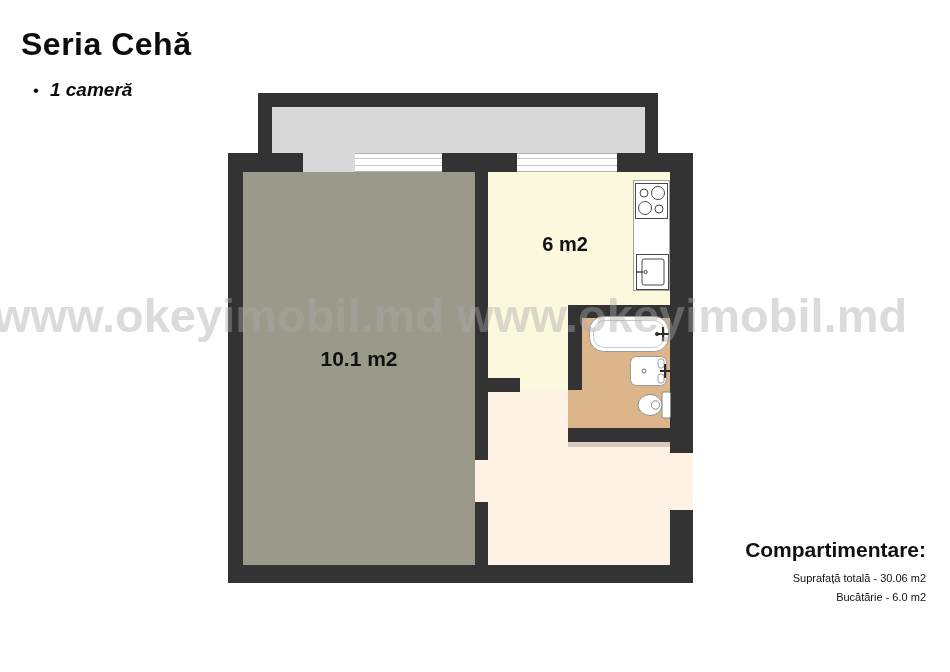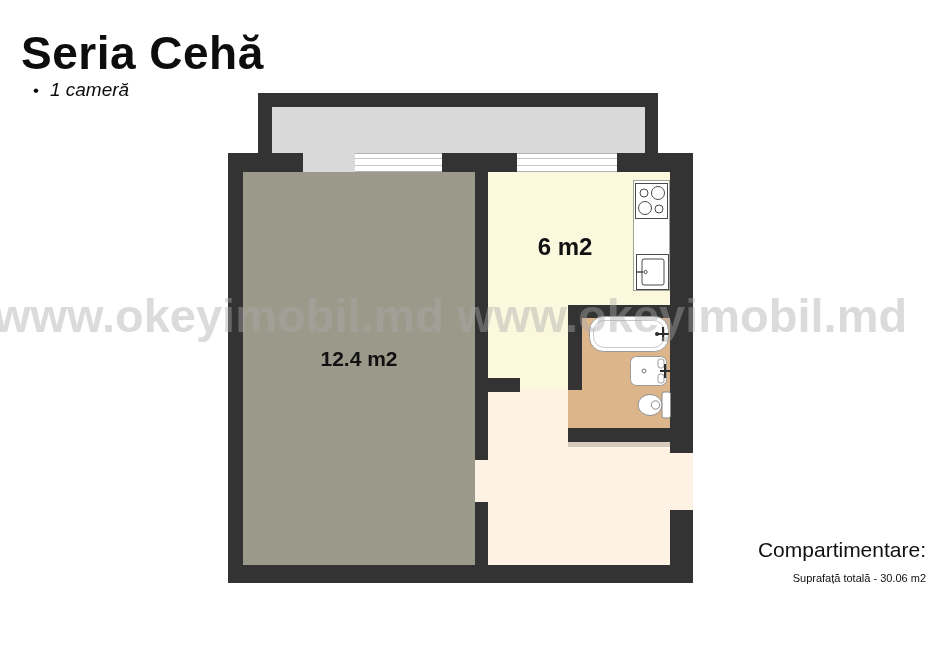--- a/index.html
+++ b/index.html
@@ -5,24 +5,24 @@
   html,body { margin:0; padding:0; }
   body {
     width:950px; height:672px; position:relative; overflow:hidden;
     background:#ffffff;
     font-family:"Liberation Sans", sans-serif;
     color:#0d0d0d;
   }
   .abs { position:absolute; }
 
   
-  #title { left:21px; top:26px; font-size:46px; font-weight:800; letter-spacing:.5px; z-index:10; }
+  #title { left:21px; top:26px; font-size:32px; font-weight:800; letter-spacing:.5px; z-index:10; }
   #subtitle { left:33px; top:79px; font-size:19px; display:flex; align-items:center; gap:11px; z-index:10; }
   #subtitle .bullet { font-size:17px; line-height:1; }
-  #subtitle .txt { font-style:italic; font-weight:400; }
+  #subtitle .txt { font-style:italic; font-weight:700; }
 
   
   #watermark {
     left:-6px; top:288px; z-index:30;
     font-size:47px; font-weight:700; white-space:nowrap;
     color:#aaaaaa; opacity:.42; letter-spacing:0;
     pointer-events:none;
   }
 
   
@@ -60,25 +60,25 @@
   .fixture { z-index:5; }
   #stove-svg    { left:635px; top:183px; }
   #ksink-svg    { left:636px; top:254px; }
   #bathtub-svg  { left:589px; top:316px; }
   #washbasin-svg{ left:630px; top:356px; }
   #toilet-svg   { left:637px; top:390px; }
 
   
   .room-label { z-index:10; font-weight:700; color:#111; text-align:center; }
   #label-living  { left:243px; top:347px; width:232px; font-size:21px; }
-  #label-kitchen { left:500px; top:233px; width:130px; font-size:24px; }
+  #label-kitchen { left:500px; top:233px; width:130px; font-size:20px; }
 
   
   #legend { right:24px; top:538px; text-align:right; z-index:10; color:#101010; }
-  #legend .legend-title { font-size:21px; font-weight:400; margin-bottom:7px; }
+  #legend .legend-title { font-size:21px; font-weight:700; margin-bottom:7px; }
   #legend .legend-line  { font-size:11px; line-height:19px; font-weight:500; }
 </style>
 </head>
 <body>
 
 <div class="abs" id="title">Seria Cehă</div>
 <div class="abs" id="subtitle">
   <span class="bullet">•</span>
   <span class="txt">1 cameră</span>
 </div>
@@ -135,22 +135,23 @@
     <circle cx="14" cy="15" r="2" fill="none" stroke="#777777"></circle>
     <line x1="30" y1="15" x2="40" y2="15" stroke="#2c2c2c" stroke-width="2"></line>
     <line x1="35" y1="8" x2="35" y2="22" stroke="#2c2c2c" stroke-width="2"></line>
   </svg>
   <svg class="abs fixture" id="toilet-svg" width="34" height="30" viewBox="0 0 34 30">
     <rect x="25" y="2" width="8.5" height="26" rx="2" fill="#ffffff" stroke="#8b8b8b"></rect>
     <ellipse cx="13" cy="15" rx="12" ry="10.5" fill="#ffffff" stroke="#8b8b8b"></ellipse>
     <circle cx="18.5" cy="15" r="4.2" fill="#ffffff" stroke="#8b8b8b"></circle>
   </svg>
 
-  <div class="abs room-label" id="label-living">12.4 m2</div>
+  <div class="abs room-label" id="label-living">10.1 m2</div>
   <div class="abs room-label" id="label-kitchen">6 m2</div>
 </div>
 
 <div class="abs" id="watermark">www.okeyimobil.md www.okeyimobil.md</div>
 
 <div class="abs" id="legend">
   <div class="legend-title">Compartimentare:</div>
   <div class="legend-line">Suprafață totală - 30.06 m2</div>
+  <div class="legend-line">Bucătărie - 6.0 m2</div>
 </div>
 
 </body></html>

